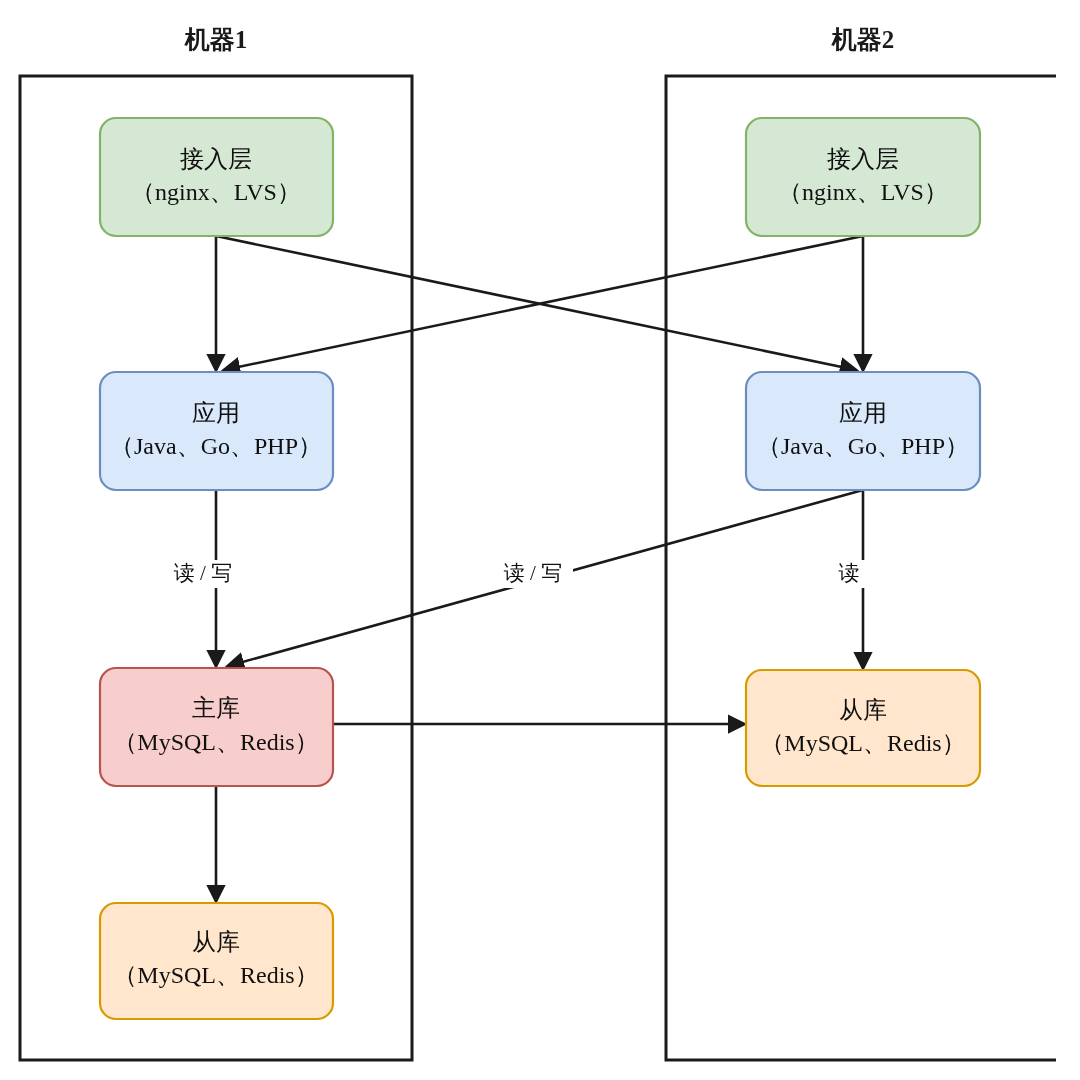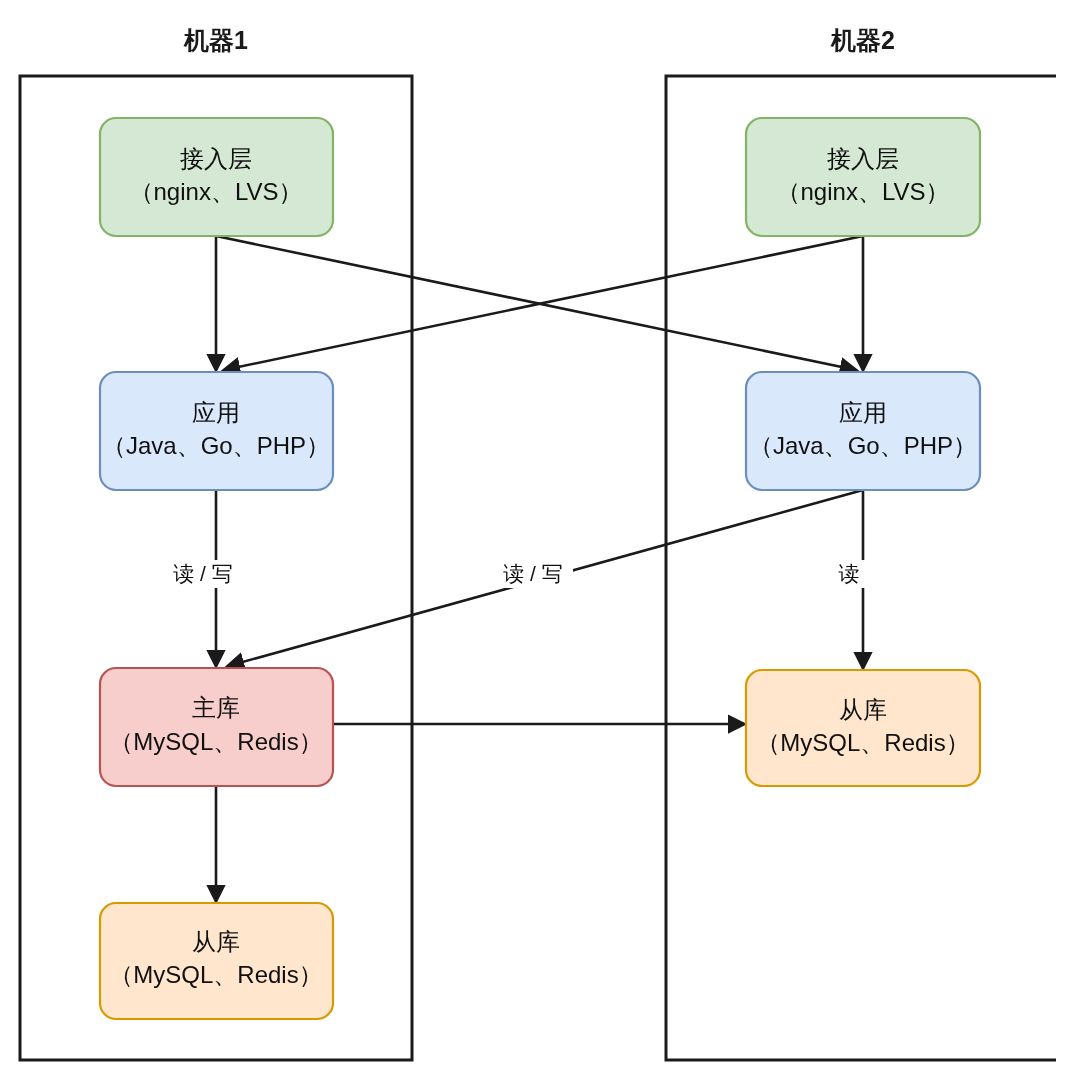--- a/index.html
+++ b/index.html
@@ -5,21 +5,21 @@
   html, body {
     margin: 0;
     padding: 0;
     background: #ffffff;
   }
   #canvas {
     position: relative;
     width: 1056px;
     height: 1080px;
     background: #ffffff;
-    font-family: Liberation Sans, sans-serif;
+    font-family: Liberation Serif, serif;
     overflow: hidden;
   }
   #diagram-svg {
     position: absolute;
     inset: 0;
     width: 1080px;
     height: 1080px;
   }
   .machine-title {
     font-size: 25px;

